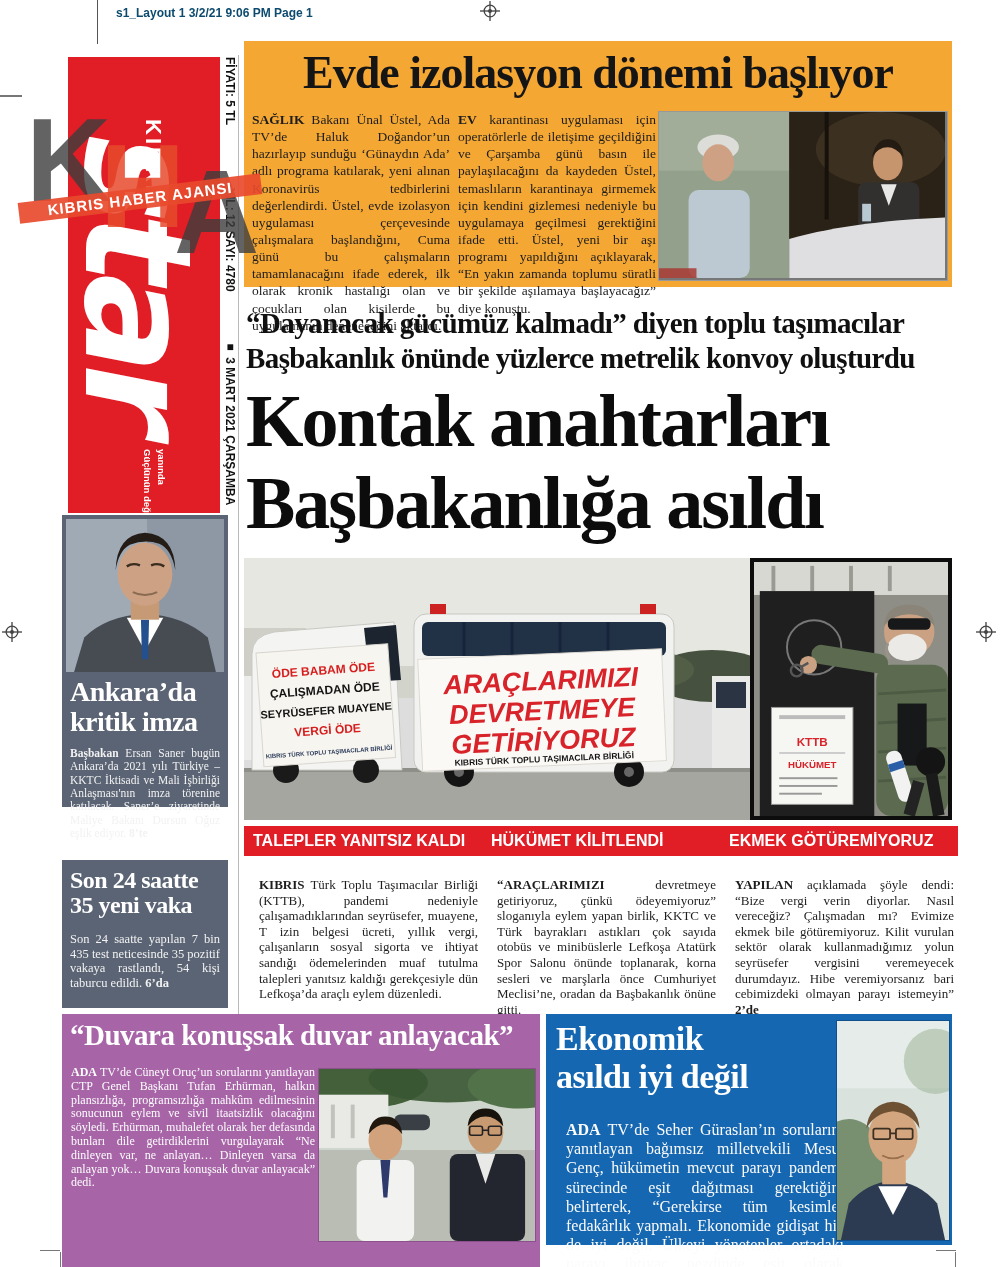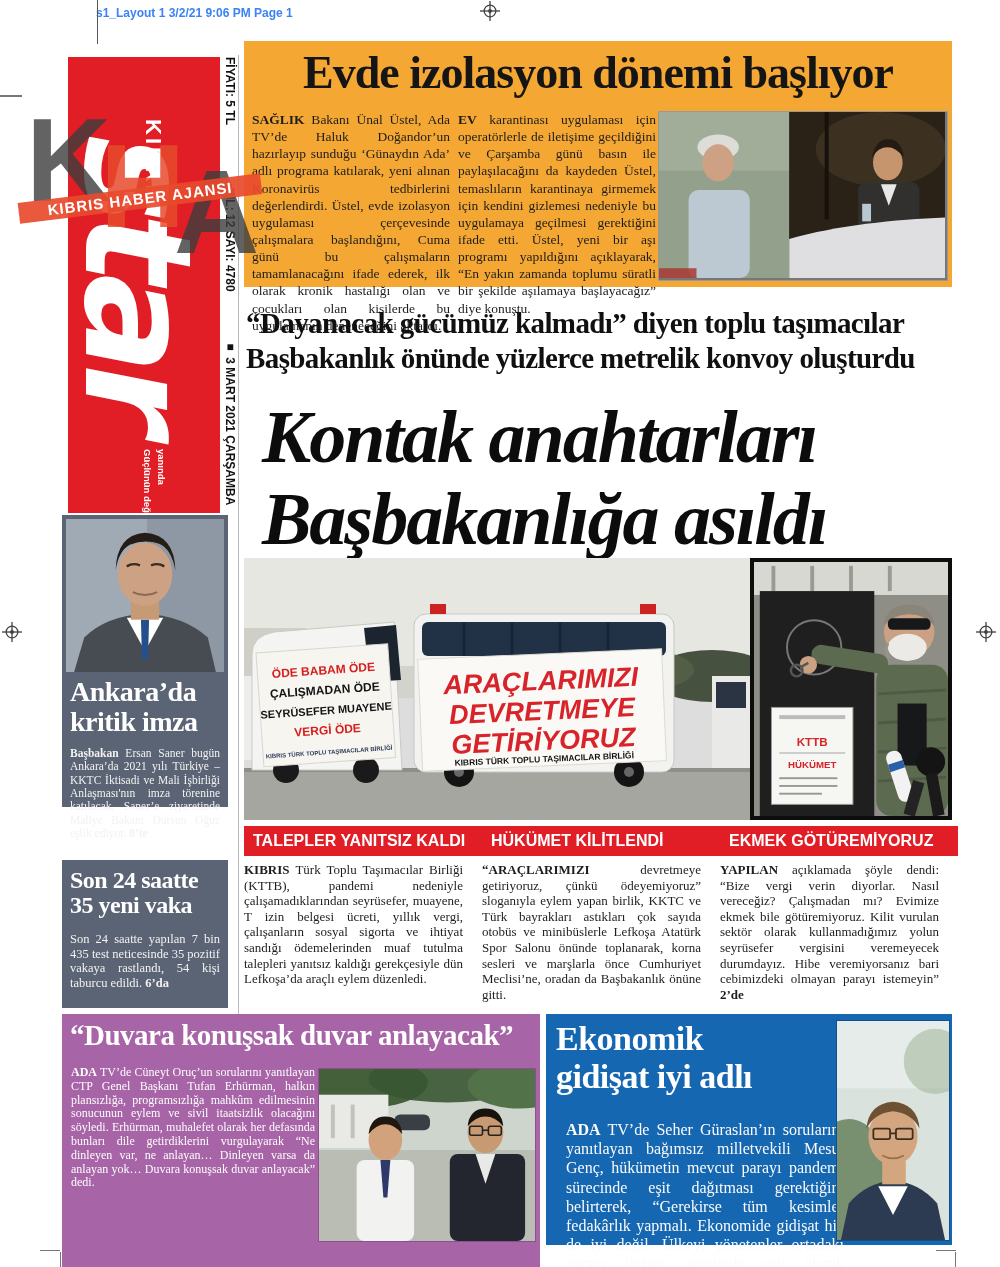--- a/index.html
+++ b/index.html
@@ -1,19 +1,19 @@
 <!DOCTYPE html>
 <html><head>
 <meta charset="utf-8">
 <style>
   html,body{margin:0;padding:0;background:#f4f4f2;}
   .page{position:relative;width:1000px;height:1267px;background:#ffffff;overflow:hidden;
         font-family:"Liberation Serif","DejaVu Serif",serif;color:#1b1b1b;}
   
-  .slug{position:absolute;left:96px;top:6px;font:bold 12px "Liberation Sans","DejaVu Sans",sans-serif;color:#3b82f6;}
+  .slug{position:absolute;left:116px;top:6px;font:bold 12px "Liberation Sans","DejaVu Sans",sans-serif;color:#0c4a6e;}
   .slug-vline{position:absolute;left:97px;top:0;width:1px;height:44px;background:#555;}
   .tick{position:absolute;background:#777;}
   .regmark{position:absolute;}
   .divider-v{position:absolute;left:238px;top:55px;width:1px;height:1190px;background:#b9b9b9;}
   
   .vtext{writing-mode:vertical-lr;}
   
   .logo-box{position:absolute;left:66px;top:55px;width:156px;height:460px;background:#e11d26;border:2px solid #fff;box-sizing:border-box;}
   .logo-star{position:absolute;left:212px;top:58px;width:446px;height:150px;transform:rotate(90deg);transform-origin:top left;
              font:italic 900 148px "DejaVu Sans",sans-serif;letter-spacing:-10px;color:#fff;text-align:center;line-height:150px;}
@@ -38,21 +38,21 @@
   
   .kicker{position:absolute;left:246px;top:306px;width:708px;font-weight:bold;font-size:29px;line-height:1.22;letter-spacing:-.6px;color:#101010;}
   .mega{position:absolute;left:246px;top:380px;width:708px;font-weight:bold;font-size:74px;line-height:1.11;letter-spacing:-2px;color:#0c0c0c;}
   
   .main-photo{position:absolute;left:244px;top:558px;width:708px;height:262px;background:#ddd;}
   .mp-left{position:absolute;left:0;top:0;width:506px;height:262px;}
   .mp-inset{position:absolute;left:506px;top:0;width:202px;height:262px;background:#111;box-sizing:border-box;border:4px solid #0d0d0d;}
   
   .redbar{position:absolute;top:826px;height:30px;background:#e11d26;color:#fff;
           font:bold 16px "Liberation Sans",sans-serif;line-height:30px;padding-left:9px;box-sizing:border-box;width:238px;}
-  .scol{position:absolute;top:862px;width:219px;height:150px;font-size:13px;line-height:1.2;text-align:justify;color:#1d1d1d;margin:0;}
+  .scol{position:absolute;top:862px;width:219px;height:150px;font-size:13px;line-height:1.2;text-align:justify;color:#1d1d1d;margin:15px;}
   
   .side-box{position:absolute;left:62px;width:166px;background:#5b6474;}
   .sb-photo{position:absolute;left:4px;top:4px;width:158px;height:153px;}
   .sb-h{position:absolute;left:8px;font-weight:bold;color:#fff;letter-spacing:-.5px;line-height:1.06;}
   .sb-p{position:absolute;left:8px;width:150px;color:#f2f2f2;font-size:11.5px;line-height:1.16;text-align:justify;margin:0;}
   
   .purple-box{position:absolute;left:62px;top:1014px;width:478px;height:287px;background:#a765a8;}
   .purple-box h2{margin:0;padding:6px 8px 0 8px;color:#fff;font-size:29px;font-weight:bold;letter-spacing:-.5px;line-height:1.1;}
   .purple-box p{position:absolute;left:9px;top:52px;width:244px;color:#fdfdfd;font-size:12px;line-height:1.15;text-align:justify;margin:0;}
   .duvara-photo{position:absolute;left:256px;top:54px;width:216px;height:172px;border:1px solid #8d4f8e;}
@@ -137,21 +137,21 @@
         <rect x="206" y="94" width="9" height="18" fill="#cfe3ef" opacity=".85"></rect>
         <rect x="0" y="160" width="38" height="10" fill="#a83a32" opacity=".85"></rect>
       </svg>
     </div>
   </section>
 
   <div class="kicker">
     <div>“Dayanacak gücümüz kalmadı” diyen toplu taşımacılar</div>
     <div>Başbakanlık önünde yüzlerce metrelik konvoy oluşturdu</div>
   </div>
-  <h1 class="mega" style="margin:16px;font-style:italic;">
+  <h1 class="mega" style="margin:0;">
     <div>Kontak anahtarları</div>
     <div>Başbakanlığa asıldı</div>
   </h1>
 
   <div class="main-photo">
     <div class="mp-left">
       <svg width="506" height="262" viewBox="0 0 506 262" preserveAspectRatio="none">
         <rect width="506" height="130" fill="#e7e7e2"></rect>
         <rect y="108" width="506" height="32" fill="#d2d4cc"></rect>
         <rect x="0" y="70" width="62" height="62" fill="#cfcfc8"></rect>
@@ -308,21 +308,21 @@
         <line x1="165" y1="62" x2="171" y2="62" stroke="#222" stroke-width="1.6"></line>
         <rect x="132" y="86" width="76" height="88" rx="8" fill="#23262e"></rect>
         <polygon points="158,86 178,86 168,116" fill="#e9e9e7"></polygon>
       </svg>
     </div>
   </section>
 
   <section class="blue-box">
     <h2>
       <div>Ekonomik</div>
-      <div>gidişat iyi adlı</div>
+      <div>asıldı iyi değil</div>
     </h2>
     <p><span class="lead">ADA</span><span> TV’de Seher Güraslan’ın sorularını yanıtlayan bağımsız milletvekili Mesut Genç, hükümetin mevcut parayı pandemi sürecinde eşit dağıtması gerektiğini belirterek, “Gerekirse tüm kesimler fedakârlık yapmalı. Ekonomide gidişat hiç de iyi değil. Ülkeyi yönetenler ortadaki parayı ihtiyaç nezdinde eşit olarak dağıtmalı” diye konuştu.</span></p>
     <div class="genc-photo">
       <svg width="112" height="219" viewBox="0 0 114 228" preserveAspectRatio="none">
         <rect width="114" height="228" fill="#d9e2dd"></rect>
         <rect width="114" height="70" fill="#e6ece9"></rect>
         <ellipse cx="100" cy="42" rx="32" ry="34" fill="#9db497" opacity=".55"></ellipse>
         <ellipse cx="12" cy="168" rx="42" ry="66" fill="#5f7c55" opacity=".8"></ellipse>
         <path d="M4,228 L12,190 Q30,168 57,166 Q84,168 102,190 L110,228 Z" fill="#2c3a52"></path>
         <polygon points="42,172 72,172 57,202" fill="#ffffff"></polygon>

